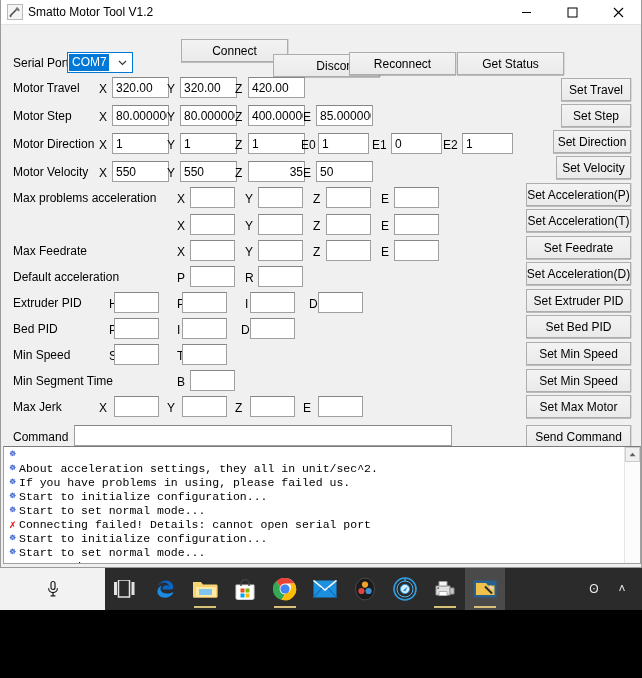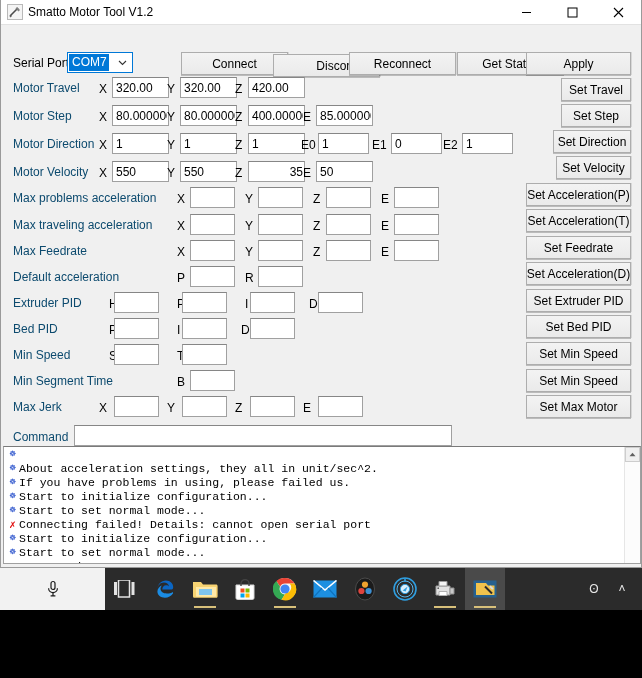--- a/index.html
+++ b/index.html
@@ -39,21 +39,21 @@
     font-size: 12px; color: #000;
   }
   #win-controls { position: absolute; right: 0; top: 0; display: flex; }
 
   
   #client { position: relative; width: 100%; height: 542px; background: #f0f0f0; }
 
   .row { position: absolute; left: 0; width: 642px; height: 26px; }
   .rowlabel {
     position: absolute; left: 12px; top: 4px;
-    font-size: 12px; color: #0c4a6e; white-space: nowrap;
+    font-size: 12px; color: #000000; white-space: nowrap;
   }
   .axlabel {
     position: absolute; top: 5px;
     font-size: 12px; color: #000; white-space: nowrap;
   }
   .tbox {
     position: absolute; top: 0px; height: 21px;
     background: #fff;
     border: 1px solid #a0a0a0;
     border-top-color: #868686;
@@ -190,26 +190,25 @@
     <div id="serial-label">Serial Port:</div>
     <div id="serial-combo">
       <span id="serial-combo-text">COM7</span>
       <span id="serial-combo-arrow">
         <svg width="9" height="6" viewBox="0 0 9 6">
             <path d="M1 1 L4.5 4.5 L8 1" fill="none" stroke="#333" stroke-width="1.1"></path>
           </svg>
       </span>
     </div>
     <div id="toolbar-buttons">
-        <div class="btn" style="left: 180px; top: 27px; width: 107px;">Connect</div>
+        <div class="btn" style="left: 180px; top: 14px; width: 107px;">Connect</div>
         <div class="btn" style="left: 272px; top: 29px; width: 107px; padding-left: 39px;">Disconnect</div>
         <div class="btn" style="left: 348px; top: 27px; width: 107px;">Reconnect</div>
         <div class="btn" style="left: 456px; top: 27px; width: 107px;">Get Status</div>
       </div>
-    <div class="btn" id="apply-button" style="left:525px; top:27px; width:105px;">Apply</div>
 
     <div id="form-rows">
         <div class="row" style="top: 52px;">
           <div class="rowlabel">Motor Travel</div>
           <div class="axlabel" style="left: 98px;">X</div>
           <input class="tbox" value="320.00" style="left: 111px; width: 57px;">
           <div class="axlabel" style="left: 166px;">Y</div>
           <input class="tbox" value="320.00" style="left: 179px; width: 57px;">
           <div class="axlabel" style="left: 234px;">Z</div>
           <input class="tbox" value="420.00" style="left: 247px; width: 57px;">
@@ -256,21 +255,20 @@
           <div class="axlabel" style="left: 176px;">X</div>
           <input class="tbox" value="" style="left: 189px; width: 45px;">
           <div class="axlabel" style="left: 244px;">Y</div>
           <input class="tbox" value="" style="left: 257px; width: 45px;">
           <div class="axlabel" style="left: 312px;">Z</div>
           <input class="tbox" value="" style="left: 325px; width: 45px;">
           <div class="axlabel" style="left: 380px;">E</div>
           <input class="tbox" value="" style="left: 393px; width: 45px;">
         </div>
         <div class="row" style="top: 189px;">
-          <div class="rowlabel">Max traveling acceleration</div>
           <div class="axlabel" style="left: 176px;">X</div>
           <input class="tbox" value="" style="left: 189px; width: 45px;">
           <div class="axlabel" style="left: 244px;">Y</div>
           <input class="tbox" value="" style="left: 257px; width: 45px;">
           <div class="axlabel" style="left: 312px;">Z</div>
           <input class="tbox" value="" style="left: 325px; width: 45px;">
           <div class="axlabel" style="left: 380px;">E</div>
           <input class="tbox" value="" style="left: 393px; width: 45px;">
         </div>
         <div class="row" style="top: 215px;">
@@ -347,20 +345,21 @@
         <div class="btn" style="left: 525px; top: 237px; width: 105px;">Set Acceleration(D)</div>
         <div class="btn" style="left: 525px; top: 264px; width: 105px;">Set Extruder PID</div>
         <div class="btn" style="left: 525px; top: 290px; width: 105px;">Set Bed PID</div>
         <div class="btn" style="left: 525px; top: 317px; width: 105px;">Set Min Speed</div>
         <div class="btn" style="left: 525px; top: 344px; width: 105px;">Set Min Speed</div>
         <div class="btn" style="left: 525px; top: 370px; width: 105px;">Set Max Motor</div>
       </div>
 
     <div class="rowlabel" style="top:405px;">Command</div>
     <input class="tbox" id="command-input" style="left: 73px; top: 400px; width: 378px;" value="">
+    <div class="btn" id="send-command-button" style="left:525px; top:400px; width:105px;">Send Command</div>
 
     <div id="log-wrap">
       <div id="log-lines">
           <div class="logline">
             <span class="logicon info">☸</span>
           </div>
           <div class="logline">
             <span class="logicon info">☸</span>
             <span class="logtext">About acceleration settings, they all in unit/sec^2.</span>
           </div>

